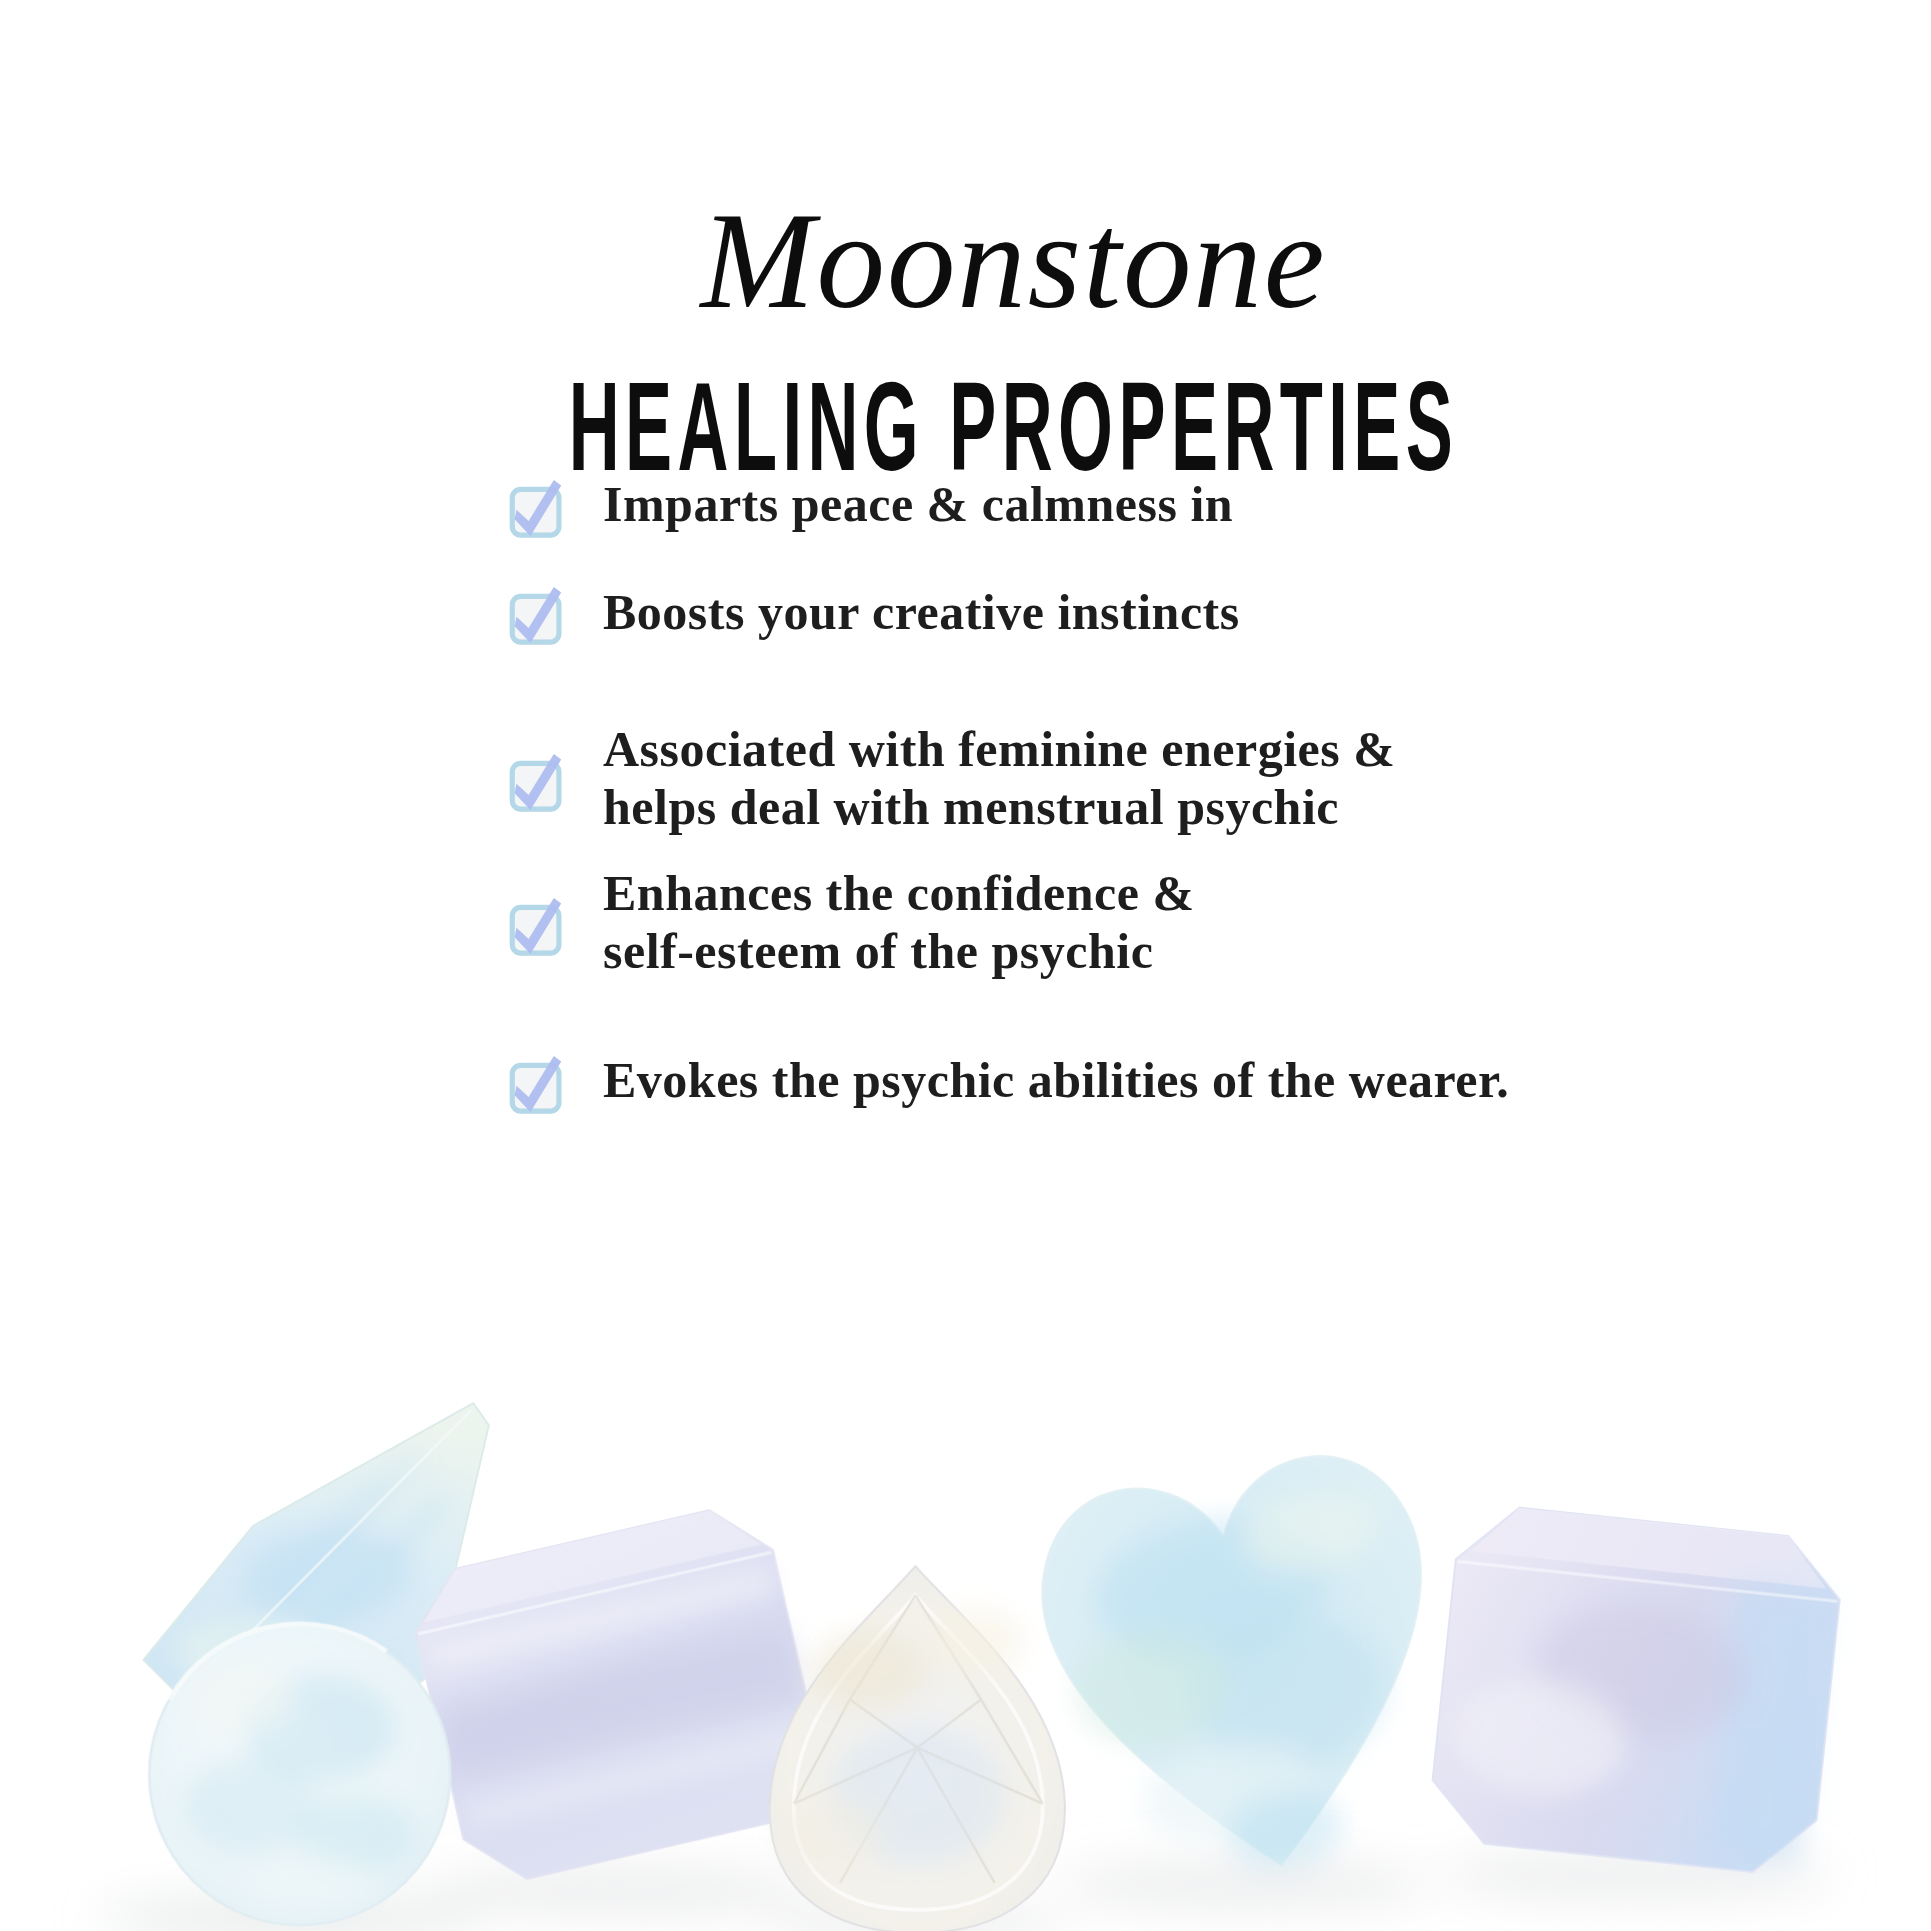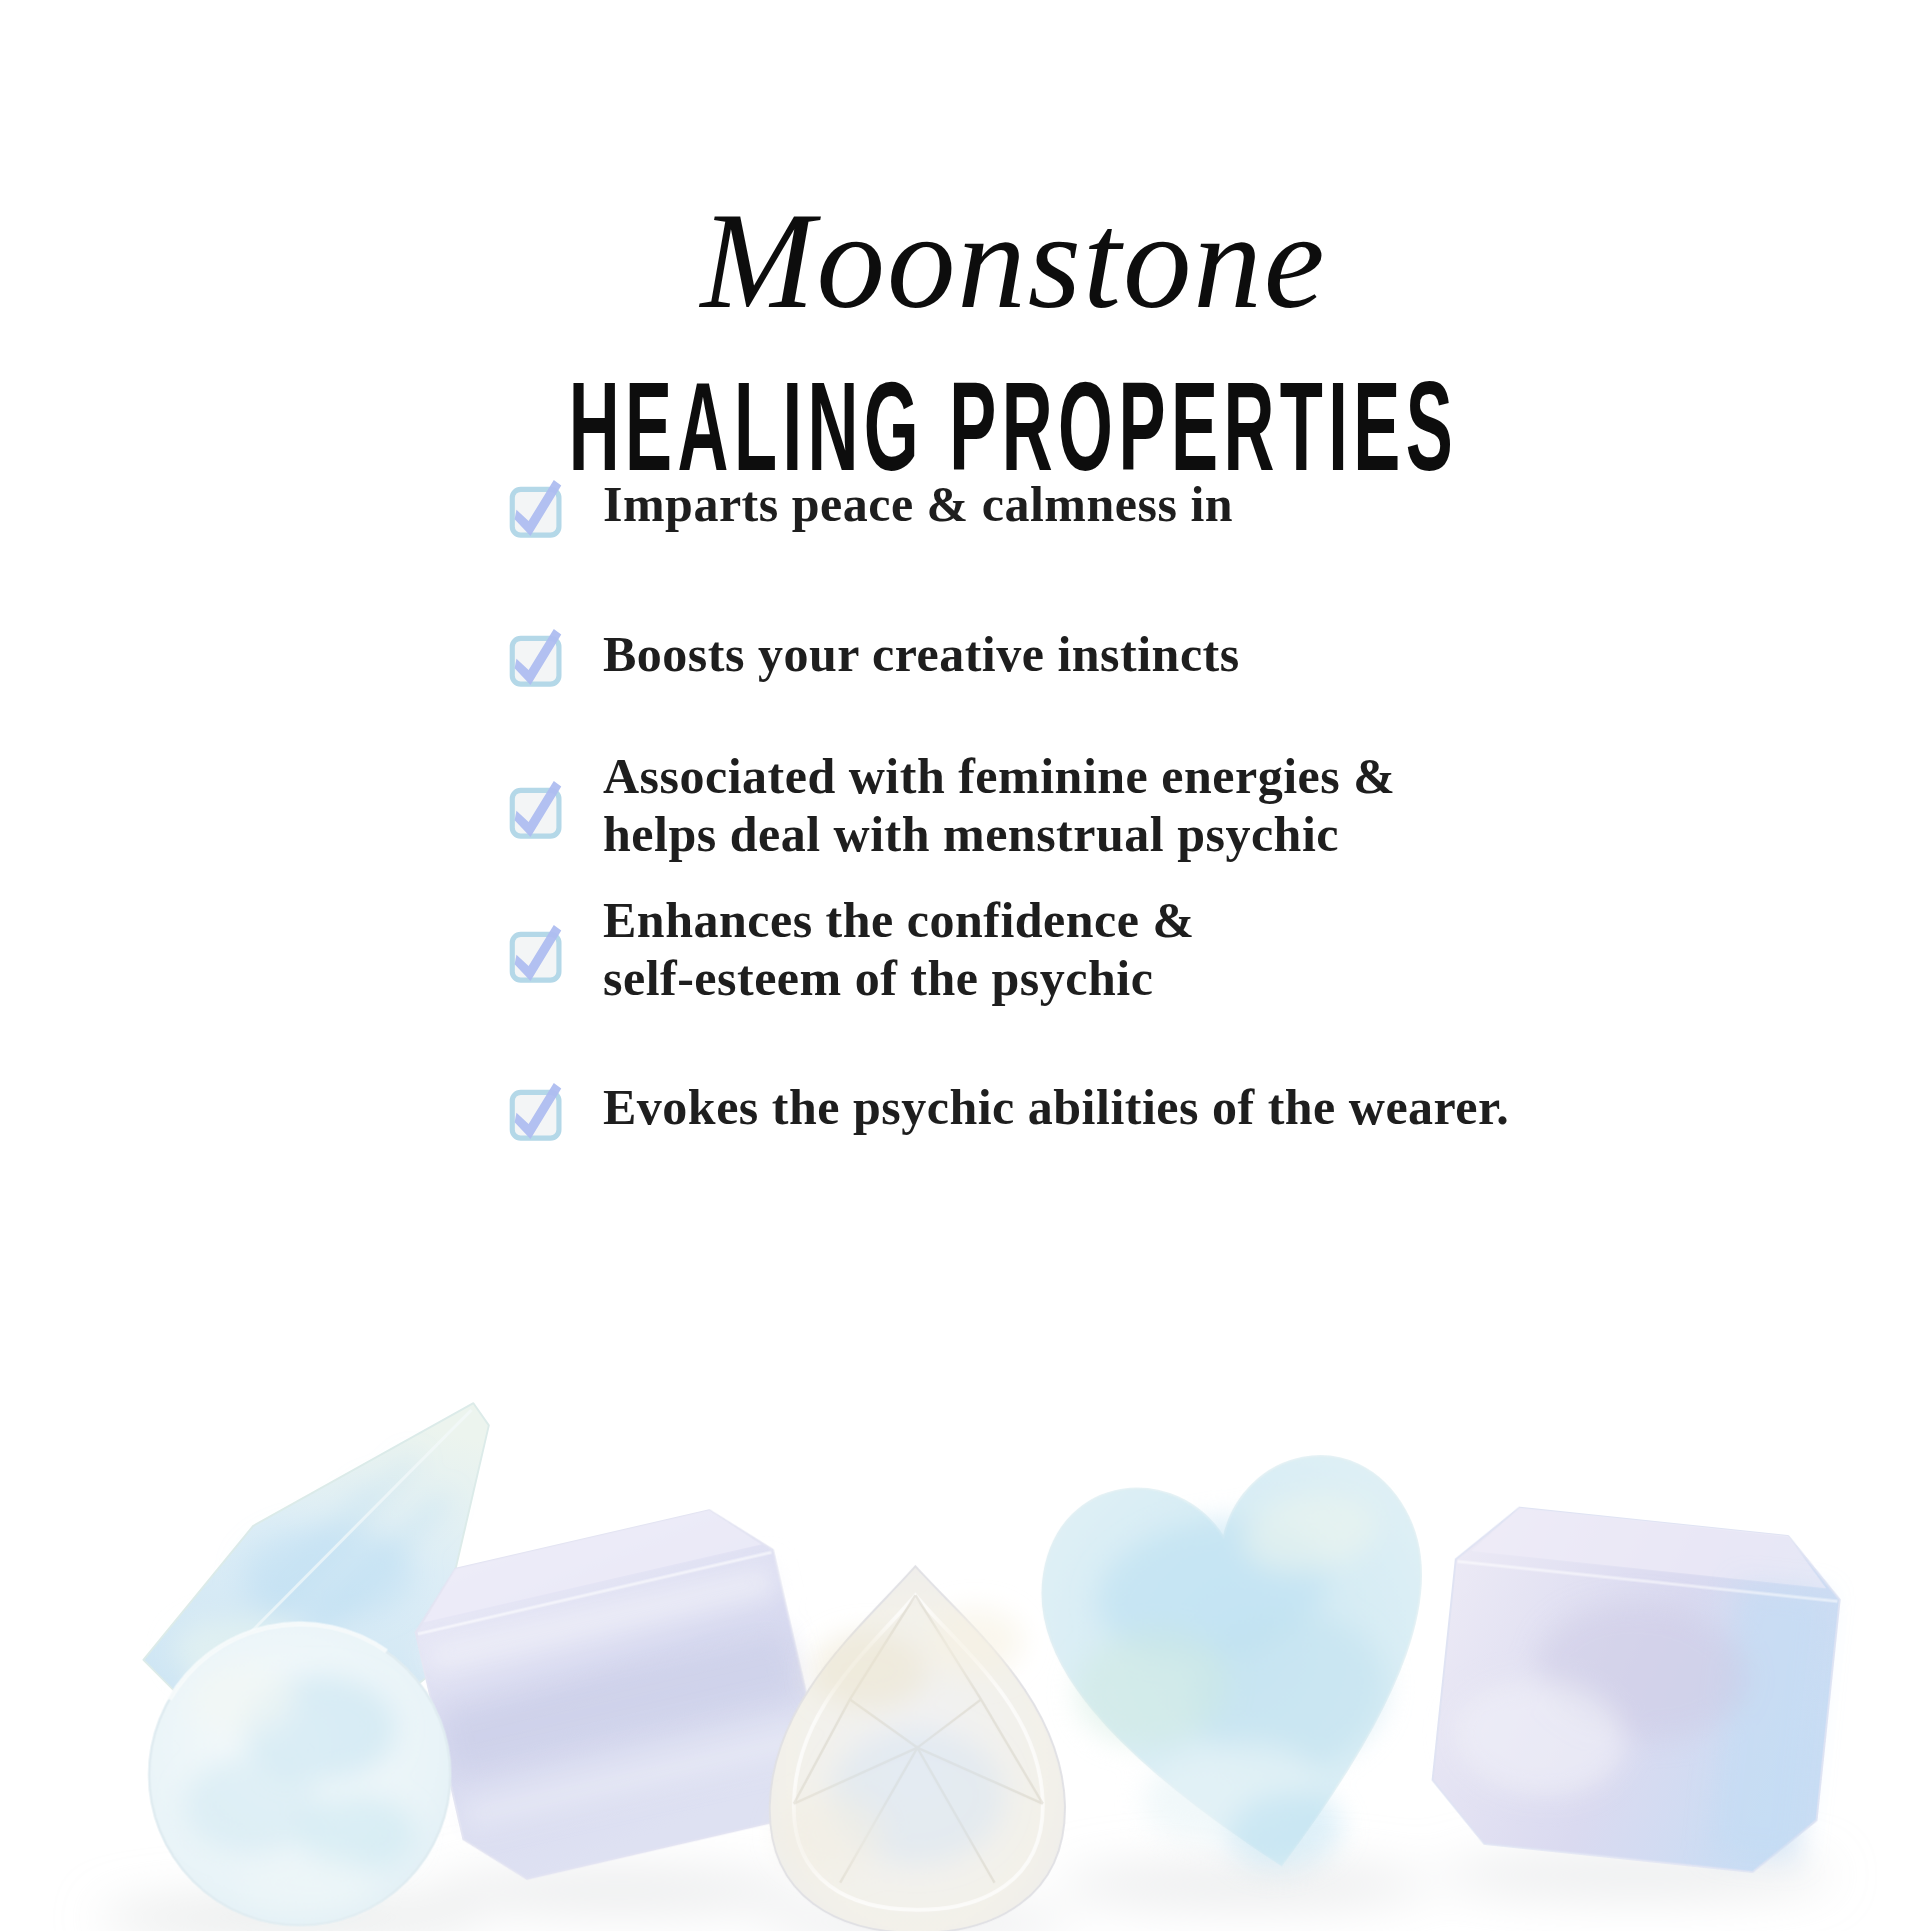--- a/index.html
+++ b/index.html
@@ -24,22 +24,22 @@
     font-weight:700;font-size:126px;line-height:1;letter-spacing:9.7px;
     color:var(--heading_text,#0d0d0d);
     transform:scaleX(0.56);transform-origin:50% 50%;
     white-space:nowrap;
   }
   .checklist{
     position:absolute;left:509px;top:470px;
     display:flex;flex-direction:column;
   }
   .row{display:flex;align-items:center;column-gap:38px;font-weight:bold;}
-  .row:nth-child(2){margin-top:82px;}
-  .row:nth-child(3){margin-top:60px;}
+  .row:nth-child(2){margin-top:40px;}
+  .row:nth-child(3){margin-top:75px;}
   .row:nth-child(4){margin-top:28px;}
   .row:nth-child(5){margin-top:66px;}
   .cb{flex:0 0 auto;margin-top:7.7px;}
   .rowtext{
     font-family:"Liberation Serif",serif;
     font-size:50px;line-height:58px;letter-spacing:0.5px;
     color:var(--body_text,#1e1e1e);
   }
   .line{display:block;white-space:nowrap;}
   .gems{position:absolute;left:0;top:1381px;width:1931px;height:550px;}

